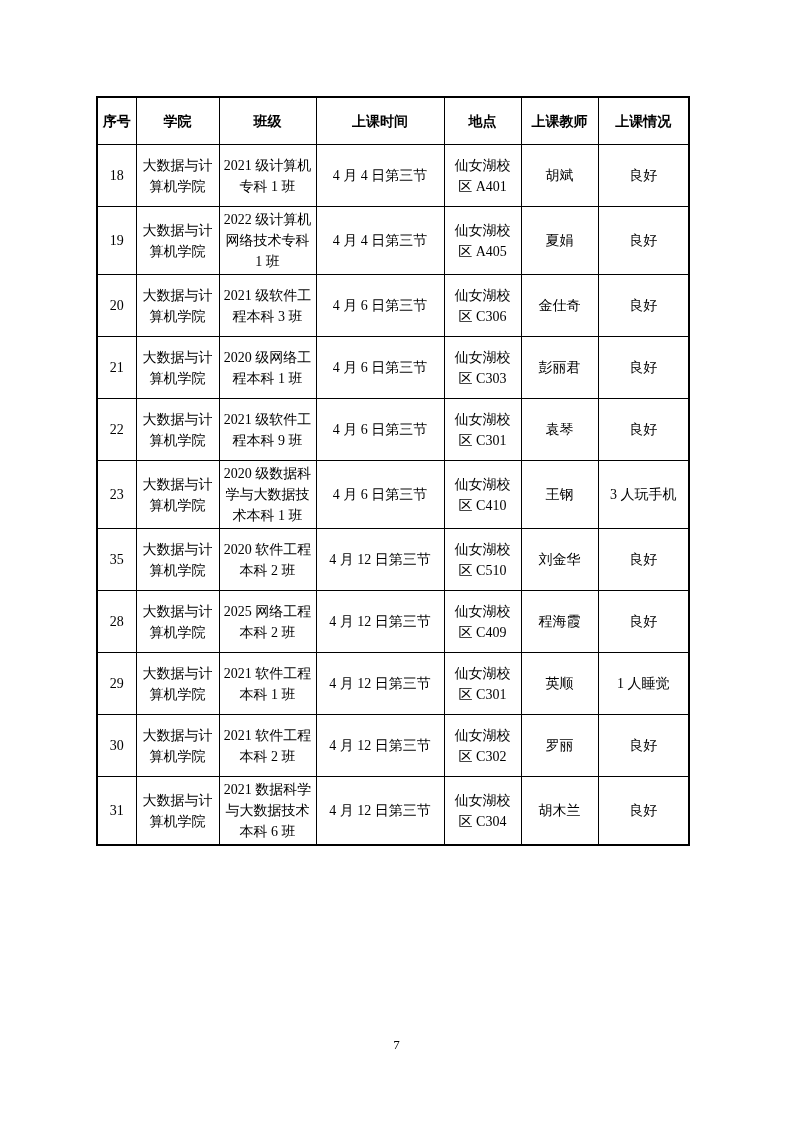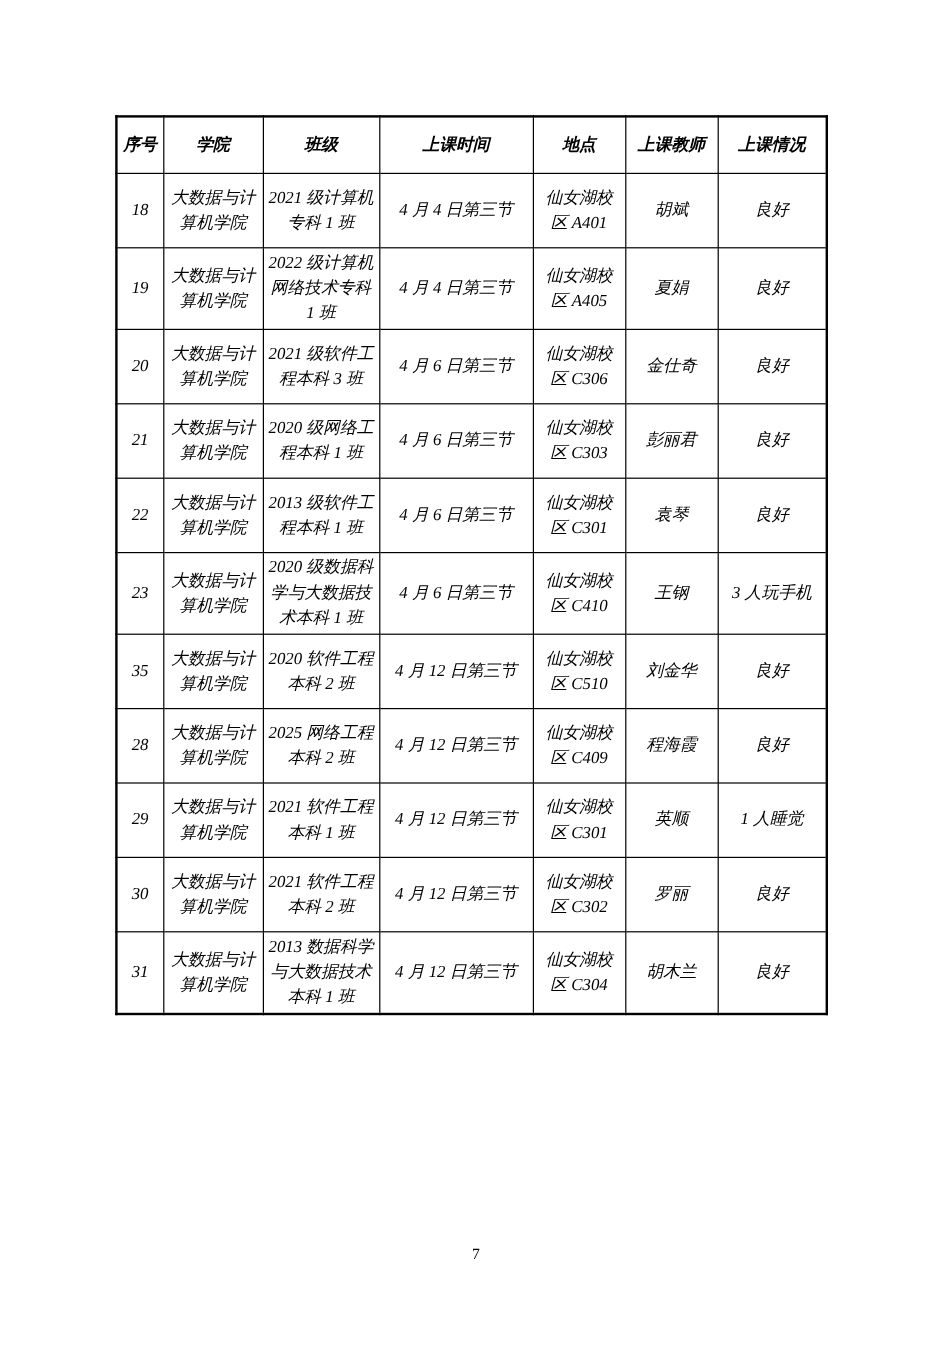--- a/index.html
+++ b/index.html
@@ -21,21 +21,20 @@
     overflow: hidden;
   }
   table.attendance {
     position: absolute;
     left: 96px;
     top: 96px;
     width: 592px;
     border-collapse: collapse;
     table-layout: fixed;
     border: 2px solid #000000;
-    font-style: italic;
   }
   .attendance th, .attendance td {
     border: 1px solid #000000;
     text-align: center;
     vertical-align: middle;
     font-size: 14px;
     line-height: 21px;
     padding: 2px 4px;
     overflow: hidden;
   }
@@ -123,21 +122,21 @@
           <td class="c-college">大数据与计算机学院</td>
           <td class="c-class">2020 级网络工程本科 1 班</td>
           <td class="c-time">4 月 6 日第三节</td>
           <td class="c-loc">仙女湖校区 C303</td>
           <td class="c-teacher">彭丽君</td>
           <td class="c-status">良好</td>
         </tr>
         <tr>
           <td class="c-no">22</td>
           <td class="c-college">大数据与计算机学院</td>
-          <td class="c-class">2013 级软件工程本科 1 班</td>
+          <td class="c-class">2021 级软件工程本科 9 班</td>
           <td class="c-time">4 月 6 日第三节</td>
           <td class="c-loc">仙女湖校区 C301</td>
           <td class="c-teacher">袁琴</td>
           <td class="c-status">良好</td>
         </tr>
         <tr>
           <td class="c-no">23</td>
           <td class="c-college">大数据与计算机学院</td>
           <td class="c-class">2020 级数据科学与大数据技术本科 1 班</td>
           <td class="c-time">4 月 6 日第三节</td>
@@ -177,21 +176,21 @@
           <td class="c-college">大数据与计算机学院</td>
           <td class="c-class">2021 软件工程本科 2 班</td>
           <td class="c-time">4 月 12 日第三节</td>
           <td class="c-loc">仙女湖校区 C302</td>
           <td class="c-teacher">罗丽</td>
           <td class="c-status">良好</td>
         </tr>
         <tr>
           <td class="c-no">31</td>
           <td class="c-college">大数据与计算机学院</td>
-          <td class="c-class">2013 数据科学与大数据技术本科 1 班</td>
+          <td class="c-class">2021 数据科学与大数据技术本科 6 班</td>
           <td class="c-time">4 月 12 日第三节</td>
           <td class="c-loc">仙女湖校区 C304</td>
           <td class="c-teacher">胡木兰</td>
           <td class="c-status">良好</td>
         </tr>
       </tbody>
   </table>
 
   <div class="page-number">7</div>
 </div>

